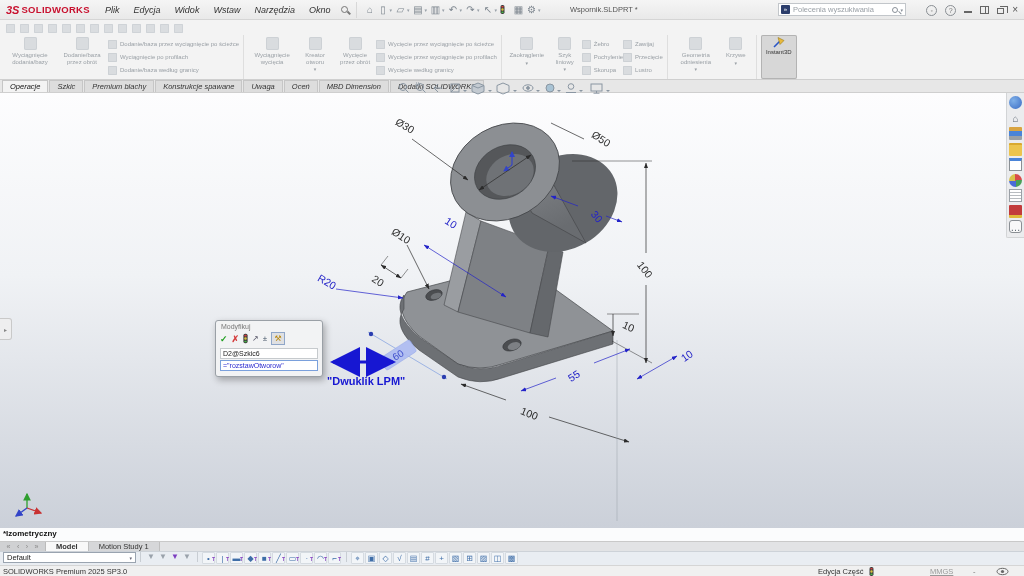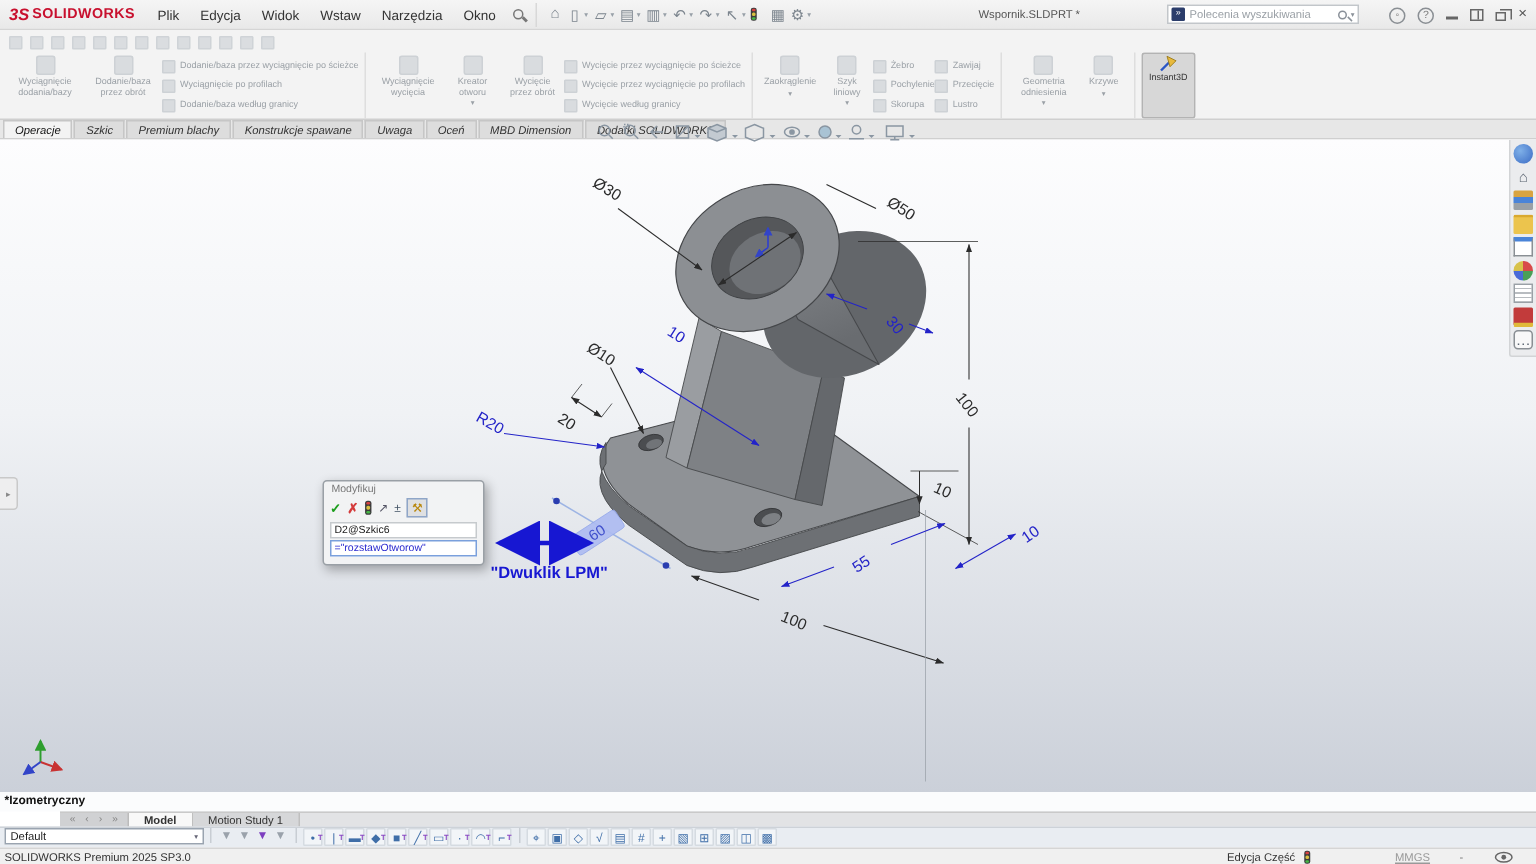--- a/index.html
+++ b/index.html
@@ -8,31 +8,31 @@
   font-family:"Liberation Sans", sans-serif; overflow:hidden; cursor:default; }
 
 
 .titlebar { position:absolute; top:0; left:0; right:0; height:20px;
   background:linear-gradient(#f5f5f5,#e9e9e9); border-bottom:1px solid #d5d5d5;
   display:flex; align-items:center; }
 .logo { display:flex; align-items:flex-start; padding:0 8px 0 6px; white-space:nowrap; }
 .logo-mark { color:#c8102e; font-weight:bold; font-style:italic; font-size:11px; margin-right:2px; }
 .logo-name { color:#c8102e; font-weight:bold; font-size:9.5px; letter-spacing:.3px; }
 .menus { display:flex; font-size:9px; color:#333; }
-.menu-item { padding:2px 7px; }
+.menu-item { padding:2px 7px;font-style:italic; }
 .pin { width:7px; height:7px; border:1.5px solid #777; border-radius:50%; margin:0 8px 0 4px; position:relative; }
 .pin::after { content:""; position:absolute; left:5px; top:5px; width:4px; height:1.5px; background:#777; transform:rotate(45deg); }
 .qa { display:flex; align-items:center; color:#7c858e; font-size:10px; border-left:1px solid #d8d8d8; padding-left:6px; height:16px; }
 .qa-btn { min-width:13px; text-align:center; padding:0 1px; }
 .qa-caret { font-size:5px; color:#98a0a8; margin:0 2px 0 0; }
 .traffic { width:5px; height:11px; background:#3d3d3d; border-radius:2px;
   display:flex; flex-direction:column; align-items:center; justify-content:space-evenly; }
 .traffic i { width:2.5px; height:2.5px; border-radius:50%; display:block; }
 .t-r{background:#d84040;} .t-y{background:#d8c040;} .t-g{background:#46b846;}
-.doc-title { position:absolute; left:570px; top:5px; width:150px; text-align:right;
+.doc-title { position:absolute; left:570px; top:5px; width:150px; text-align:left;
   font-size:7.5px; color:#555; }
 .search-box { position:absolute; right:118px; top:3px; width:128px; height:13px; background:#fff;
   border:1px solid #c2c6ca; display:flex; align-items:center; font-size:7.5px; }
 .search-cmd { width:9px; height:9px; background:#2b3d6b; border-radius:1px; margin:0 3px 0 2px;
   color:#fff; font-size:6px; line-height:9px; text-align:center; flex:0 0 auto; }
 .search-input { flex:1; border:0; outline:0; font-size:7.5px; color:#444; background:transparent;
   font-family:"Liberation Sans",sans-serif; min-width:0; }
 .search-input::placeholder { color:#9aa0a6; }
 .mag { width:6px; height:6px; border:1px solid #8a9199; border-radius:50%; position:relative; margin:0 2px; flex:0 0 auto;}
 .mag::after { content:""; position:absolute; left:4.5px; top:4.5px; width:3.5px; height:1px; background:#8a9199; transform:rotate(45deg); }
@@ -116,21 +116,21 @@
 .m-toggle { width:14px; height:13px; background:#dfe0e2; border:1px solid #8fa6c8;
   display:flex; align-items:center; justify-content:center; font-size:8px; color:#b8860b; }
 .m-field { margin:1px 4px; background:#fff; border:1px solid #c6cacd; height:11px;
   font-size:7px; line-height:9px; padding:0 2px; color:#222; }
 .m-field.value { border:1px solid #7aa0dc; color:#2b2bcf; margin-bottom:5px; }
 
 
 .viewlabel { position:absolute; top:528px; left:0; right:0; height:13px; background:#fbfcfd; }
 .viewlabel span { position:absolute; left:3px; top:1px; font-size:8px; font-weight:bold; color:#111; }
 .mtabs { position:absolute; top:541px; left:0; right:0; height:10px; background:#e2e3e5;
-  border-top:1px solid #c9c9c9; display:flex; align-items:stretch;margin-left:40px; }
+  border-top:1px solid #c9c9c9; display:flex; align-items:stretch; }
 .mtab-nav { width:46px; background:#d0d1d3; color:#888; font-size:7px; display:flex;
   align-items:center; justify-content:space-evenly; border-right:1px solid #bbb; }
 .mtab { font-size:7.5px; color:#333; background:#d6d7d9; border-right:1px solid #bfbfbf;
   display:flex; align-items:center; padding:0 10px; }
 .mtab.active { background:#f8f8f8; font-weight:bold; }
 .btoolbar { position:absolute; top:551px; left:0; right:0; height:14px; background:#e9edf2;
   border-top:1px solid #cdd2d8; display:flex; padding:0 3px; }
 .config-select { width:133px; height:11px; background:#fff; border:1px solid #9aa4b0;
   font-size:7.5px; color:#222; display:flex; align-items:center; justify-content:space-between;
   padding:0 3px; }

